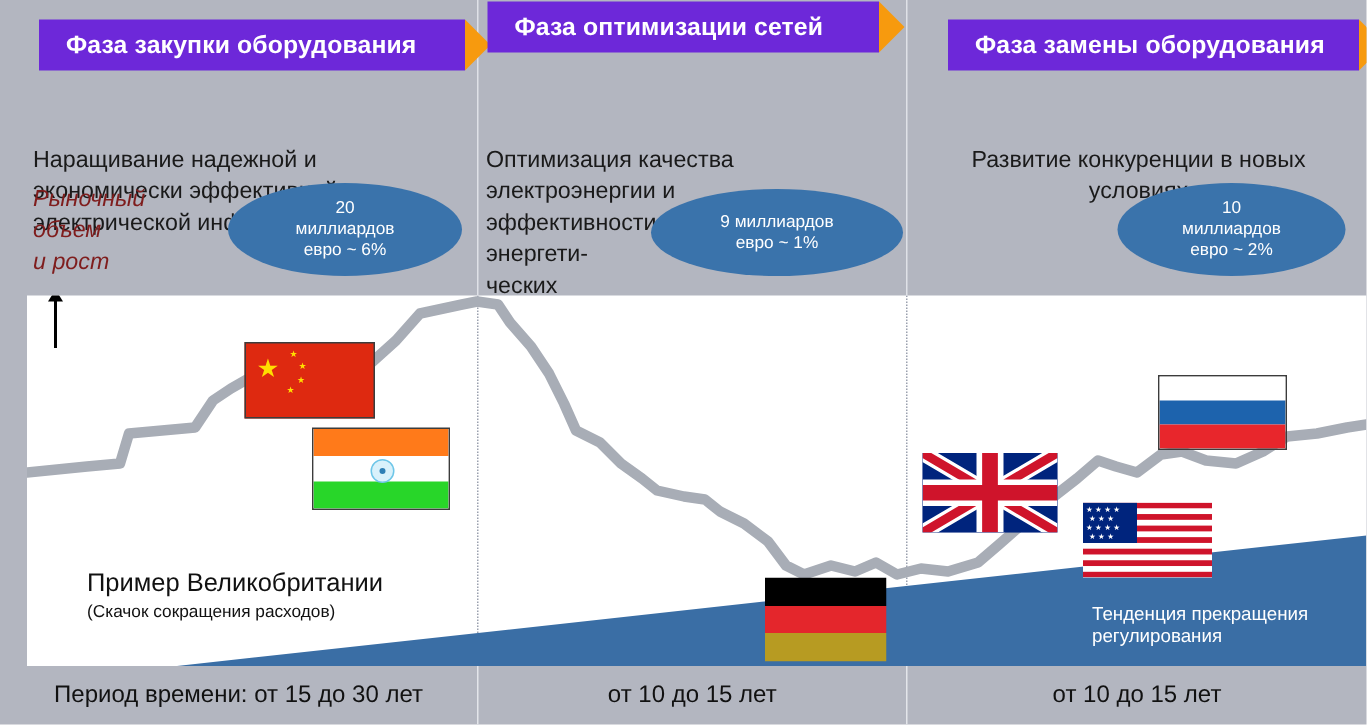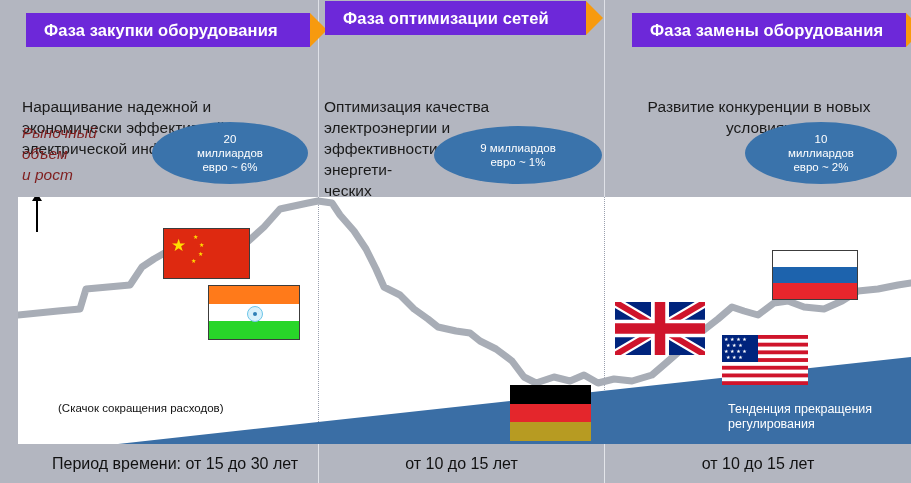--- a/index.html
+++ b/index.html
@@ -209,20 +209,21 @@
     <svg class="wedge" viewBox="0 0 893 247" preserveAspectRatio="none">
       <polygon points="893,160 893,247 100,247" fill="#3a6ea5"></polygon>
     </svg>
 
     <svg style="position:absolute;left:0;top:0;width:893px;height:247px;" viewBox="0 0 893 247">
       <polyline fill="none" stroke="#a8adb6" stroke-width="7" stroke-linejoin="round" stroke-linecap="round" points="0,118 40,114 62,112 68,92 112,88 124,70 136,62 150,54 176,50 200,48 212,56 226,48 246,30 262,12 290,6 300,4 314,6 322,18 336,34 348,52 358,72 366,90 382,98 396,112 410,122 420,130 438,134 452,136 462,144 478,152 494,164 506,180 518,186 536,180 552,184 566,178 580,186 596,182 614,184 634,178 648,166 664,152 682,136 700,122 714,110 726,114 740,118 756,106 770,104 786,110 806,112 824,104 840,94 860,92 880,88 893,86"></polyline>
     </svg>
 
     <div class="axis-arrow"></div>
 
+    <div class="uk-note">Пример Великобритании</div>
     <div class="uk-note-sub">(Скачок сокращения расходов)</div>
 
     <div class="wedge-text">Тенденция прекращения
 регулирования</div>
 
     <div class="flag fl-cn border" style="left:145px;top:31px;width:87px;height:51px;">
       <span class="cn-star-big">★</span>
       <span class="cn-star-s" style="left:29px;top:5px;">★</span>
       <span class="cn-star-s" style="left:35px;top:13px;">★</span>
       <span class="cn-star-s" style="left:34px;top:22px;">★</span>
@@ -275,19 +276,19 @@
     </div>
 
     <div class="flag border" style="left:754px;top:53px;width:86px;height:50px;">
       <div class="fl-ru-w"></div>
       <div class="fl-ru-b"></div>
       <div class="fl-ru-r"></div>
     </div>
 
   </div>
 
-  <div class="period" style="left:16px;top:444px;width:318px;">Период времени: от 15 до 30 лет</div>
+  <div class="period" style="left:0;top:444px;width:318px;">Период времени: от 15 до 30 лет</div>
   <div class="period-sep" style="left:318px;top:444px;height:39px;"></div>
   <div class="period" style="left:319px;top:444px;width:285px;">от 10 до 15 лет</div>
   <div class="period-sep" style="left:604px;top:444px;height:39px;"></div>
   <div class="period" style="left:605px;top:444px;width:306px;">от 10 до 15 лет</div>
 
 </div>
 
 </body></html>

